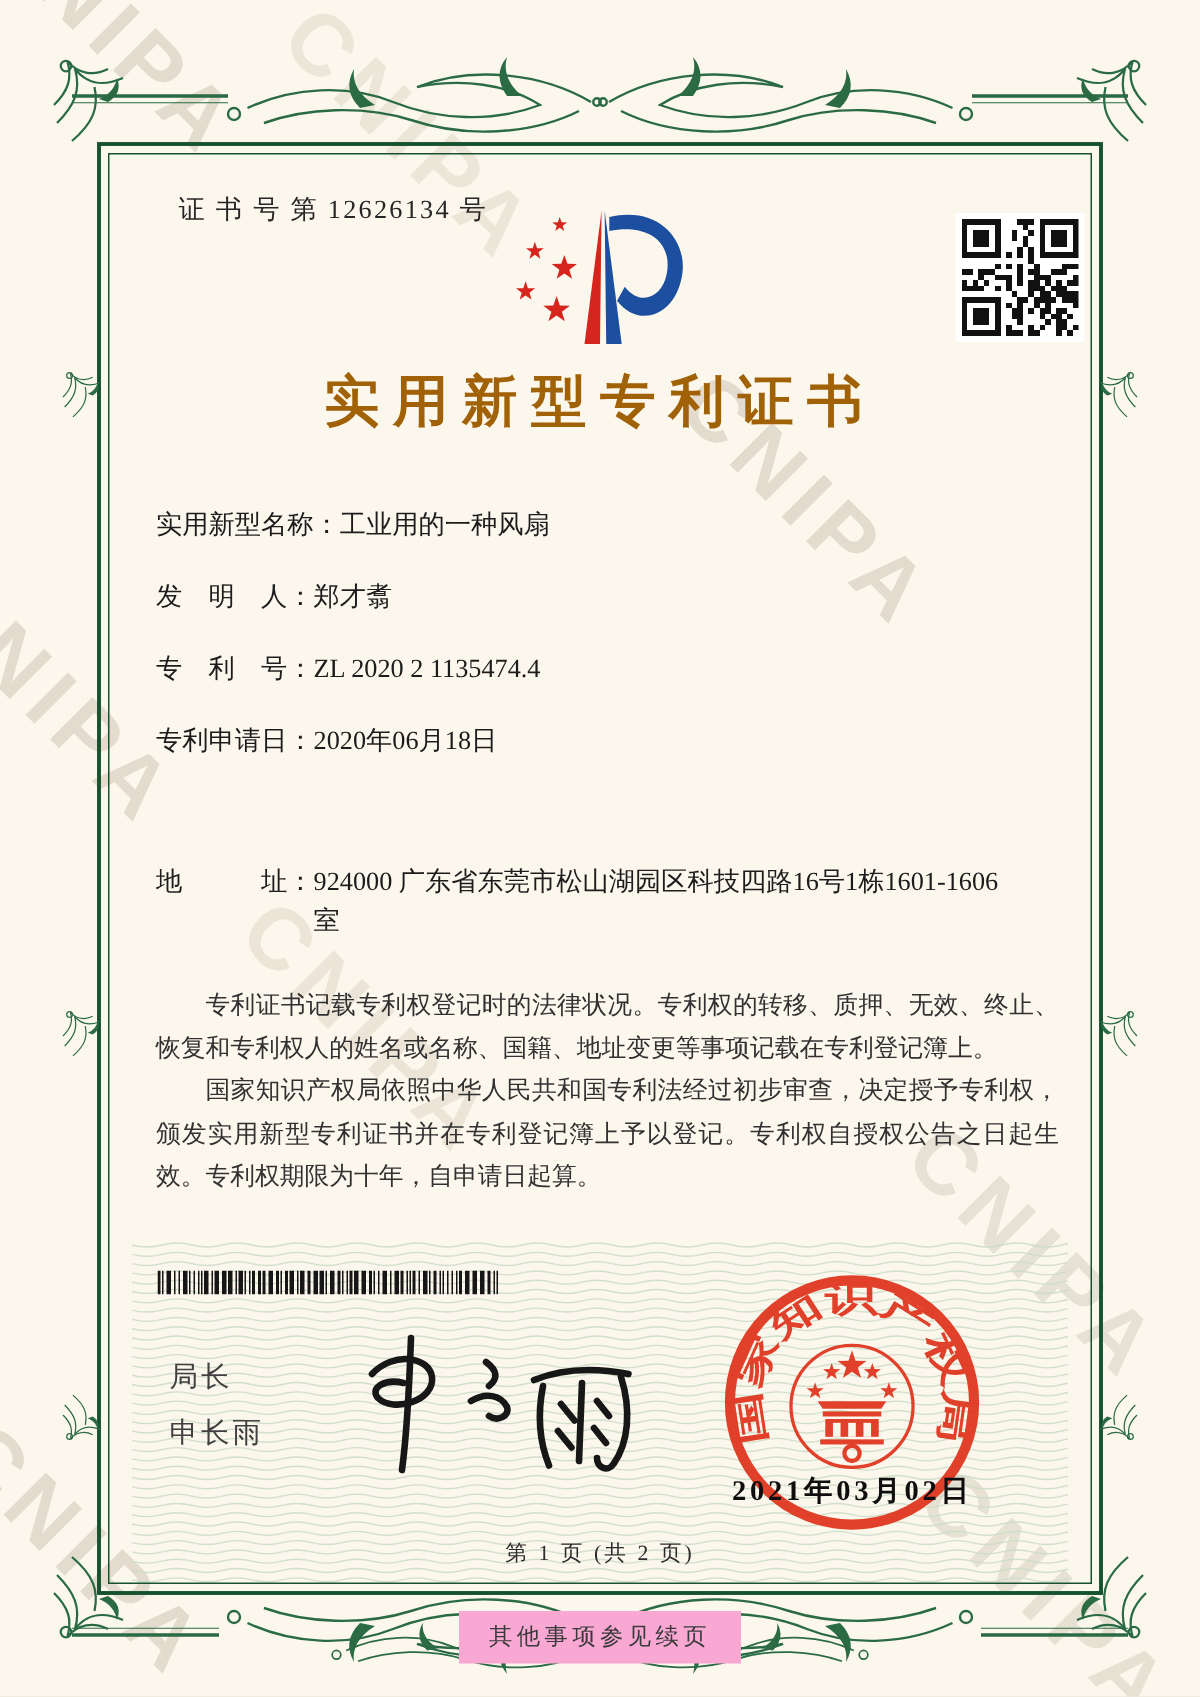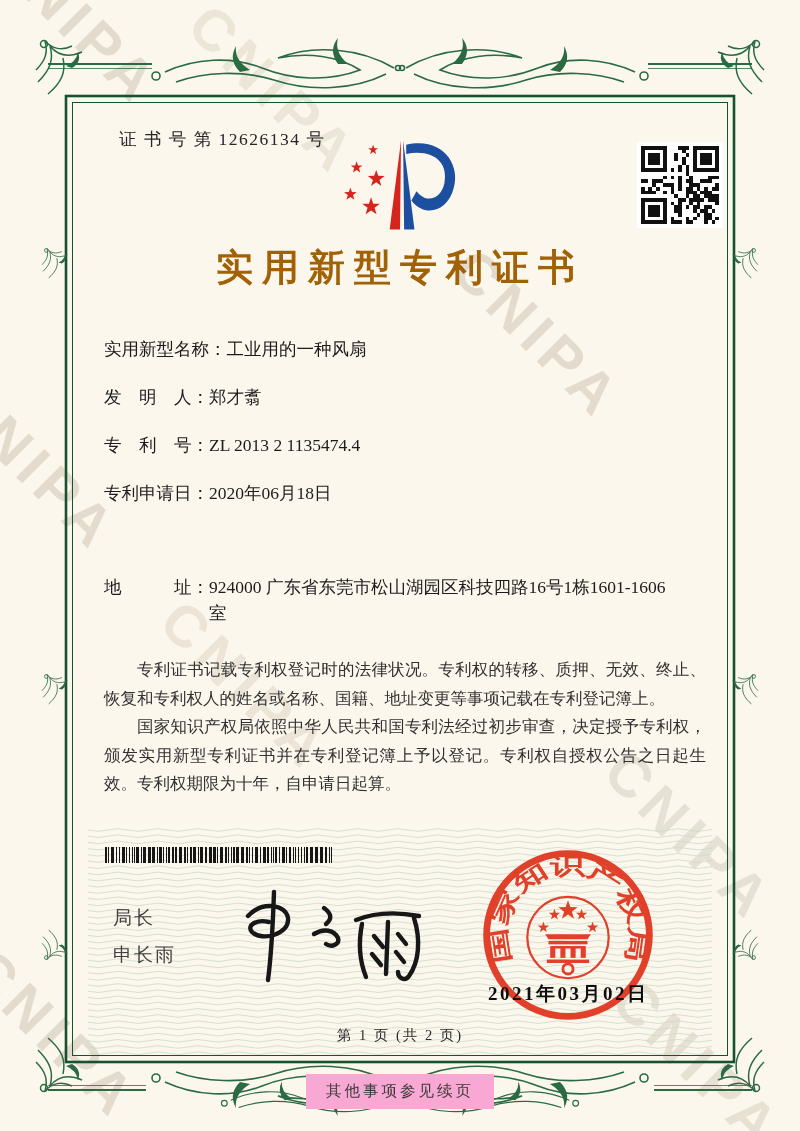--- a/index.html
+++ b/index.html
@@ -287,21 +287,21 @@
 
   <div id="title" class="abs z2">实用新型专利证书</div>
 
   <div class="row z2" style="top:384px">
     <span class="lbl">发　明　人：</span><span class="val">郑才翥</span>
   </div>
   <div class="row z2" style="top:336px">
     <span class="lbl">实用新型名称：</span><span class="val">工业用的一种风扇</span>
   </div>
   <div class="row z2" style="top:432px">
-    <span class="lbl">专　利　号：</span><span class="val">ZL 2013 2 1135474.4</span>
+    <span class="lbl">专　利　号：</span><span class="val">ZL 2020 2 1135474.4</span>
   </div>
   <div class="row z2" style="top:480px">
     <span class="lbl">专利申请日：</span><span class="val">2020年06月18日</span>
   </div>
   <div class="row z2" style="top:574px">
     <span class="lbl">地　　　址：</span><span class="val">924000 广东省东莞市松山湖园区科技四路16号1栋1601-1606室</span>
   </div>
 
   <div id="body-text" class="abs z2">
     <p>专利证书记载专利权登记时的法律状况。专利权的转移、质押、无效、终止、恢复和专利权人的姓名或名称、国籍、地址变更等事项记载在专利登记簿上。</p>

